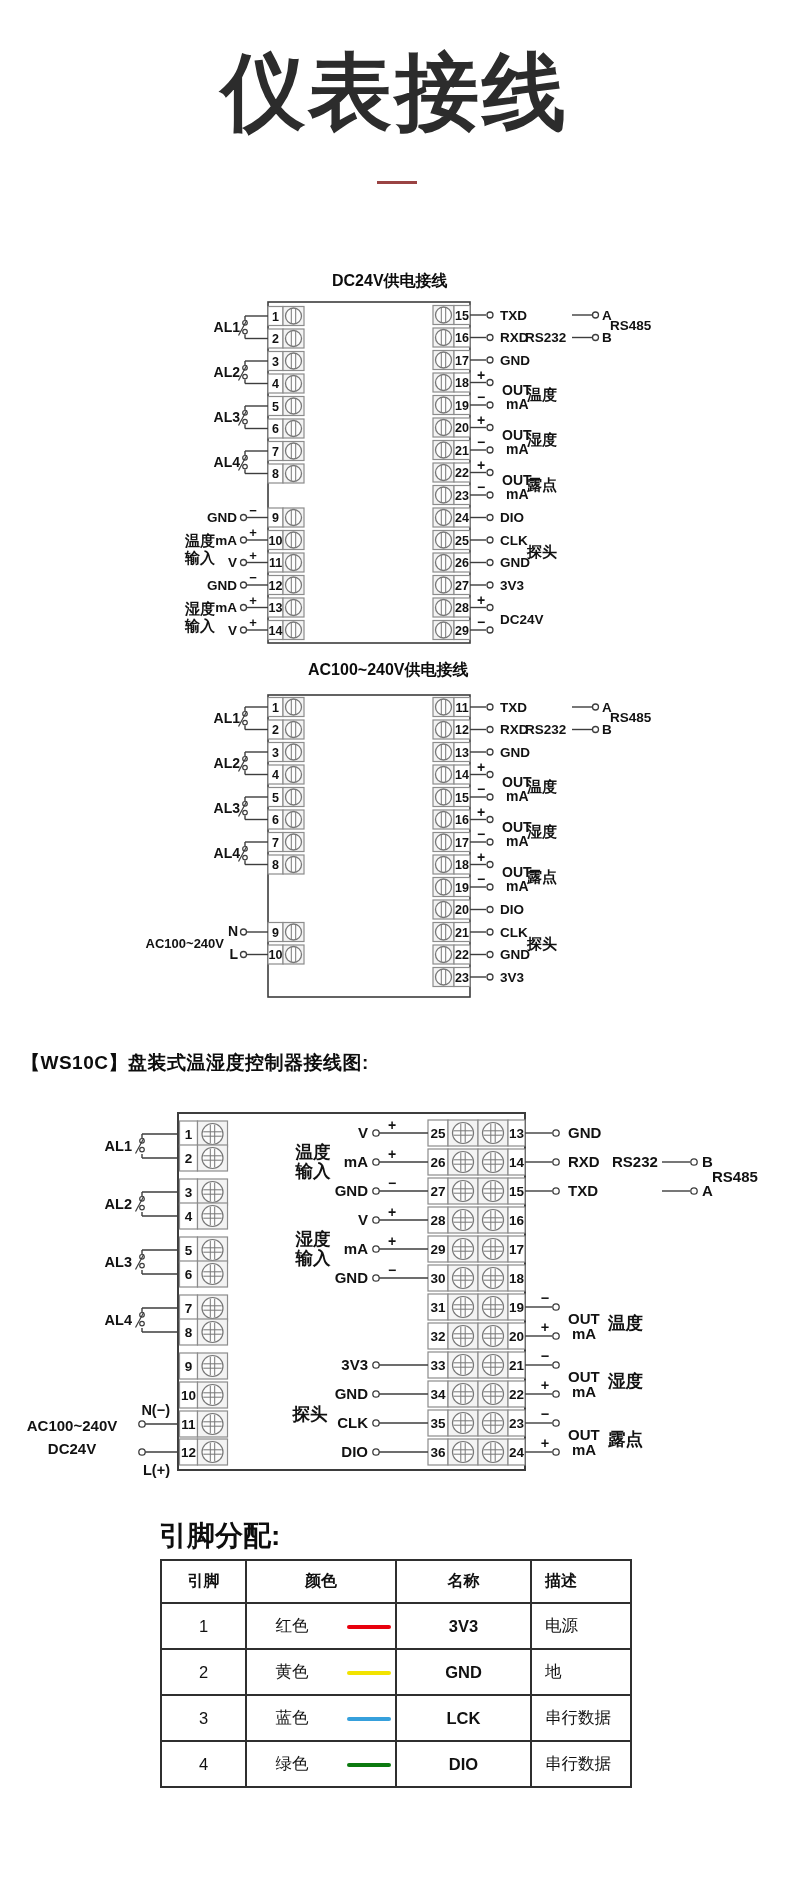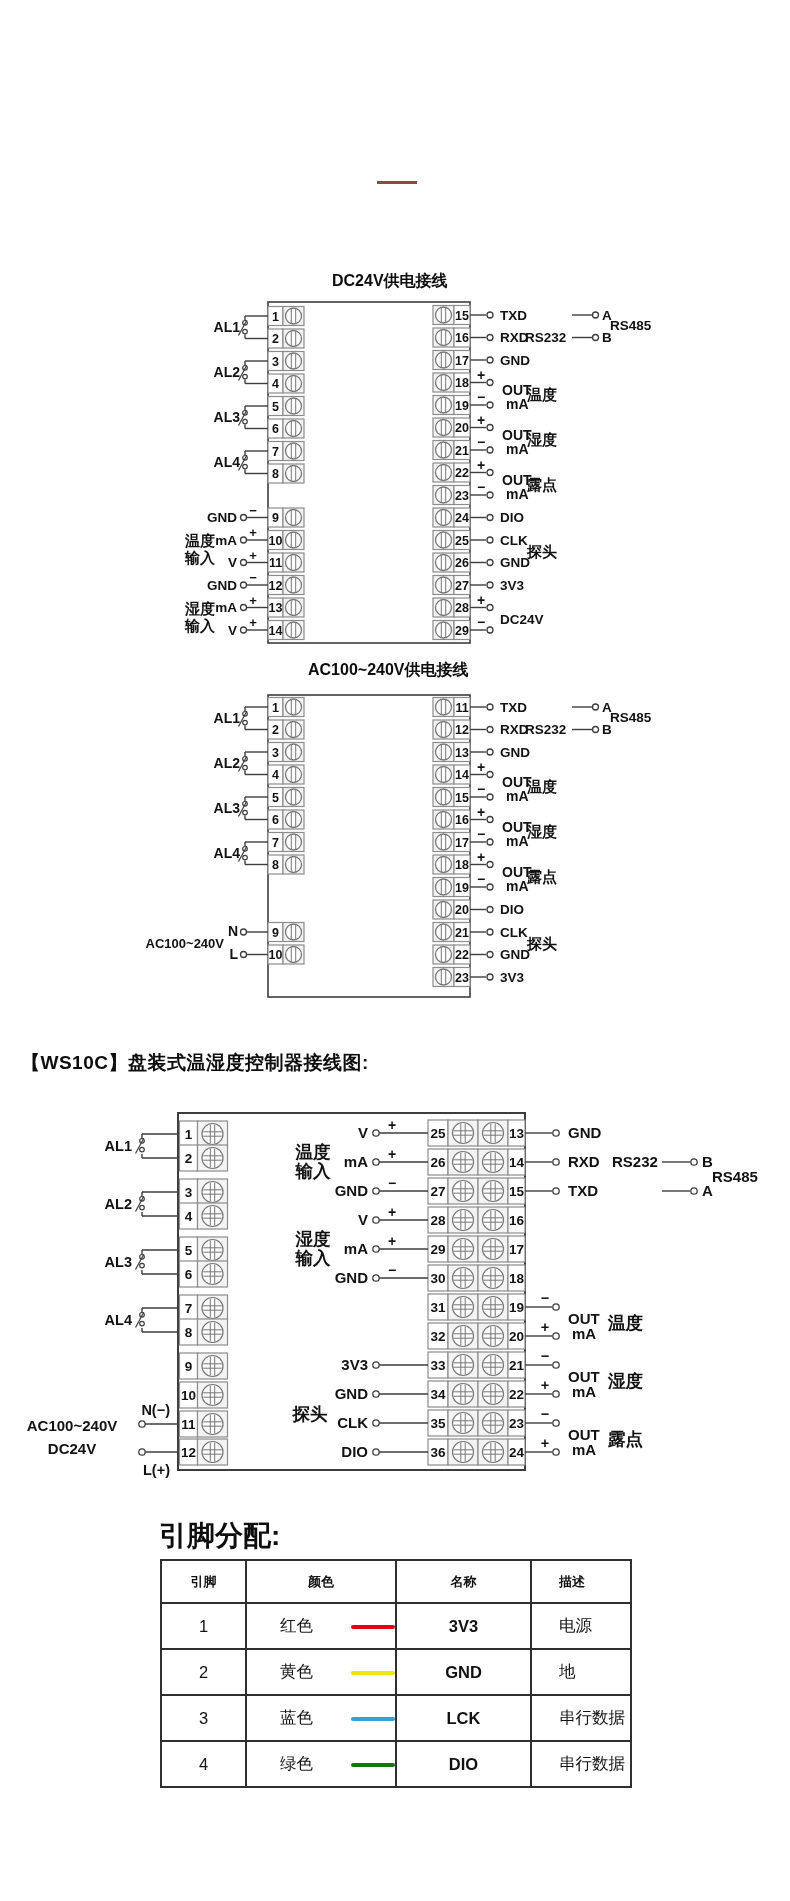--- a/index.html
+++ b/index.html
@@ -14,34 +14,35 @@
   #sec2{top:1050px}
   .diagram-title{position:absolute;font-size:16px;font-weight:700;color:#0d0d0d}
   #dt1{top:271px;left:332px}
   #dt2{top:660px;left:308px}
   .diag{position:absolute;left:0;overflow:visible}
   .diag text{font-family:"Liberation Sans","DejaVu Sans",sans-serif;fill:#121212;font-weight:700}
   .pin-table-heading{position:absolute;top:1517px;left:159px;font-size:28px;font-weight:700;color:#0d0d0d}
   .pin-table{position:absolute;top:1559px;left:160px;border-collapse:collapse;table-layout:fixed;width:470px}
   .pin-table th,.pin-table td{border:2px solid #2f2f2f;text-align:center;color:#111;
     font-size:16.5px;height:46px;padding:0;font-weight:400}
-  .pin-table th{font-weight:700;font-size:13px;height:43px}
-  .pin-table th.desc,.pin-table td.desc{text-align:left;padding-left:27px}
-  .pin-table td.colorcell{text-align:right;padding-left:24px}
+  .pin-table th{font-weight:700;font-size:16px;height:43px}
+  .pin-table th.desc,.pin-table td.desc{text-align:left;padding-left:13px}
+  .pin-table td.colorcell{text-align:center;padding-left:24px}
   .pin-table td.namecell{font-weight:700}
   .swatch{display:inline-block;width:44px;height:4px;border-radius:2px;vertical-align:2px;margin-left:38px}
   .notes{position:absolute;top:1819px;left:14px;width:766px;font-size:15.5px;font-weight:700;
     color:#141414;line-height:30px}
   .notes .l2{padding-left:17px}
 </style>
 </head>
 <body>
 
 <div class="page">
 
+  <h1 class="main-title">仪表接线</h1>
   <div class="title-underline" style="background: rgb(154, 67, 67);"></div>
 
 
   <div class="diagram-title" id="dt1">DC24V供电接线</div>
   <svg id="d1" class="diag" width="790" height="360" viewBox="0 295 790 360" style="top:295px">
       <rect x="268" y="302" width="202" height="341" fill="none" stroke="#3d3d3d" stroke-width="1.6"></rect>
       <g>
         <rect x="268" y="306.5" width="15" height="19" fill="#fff" stroke="#8c8c8c" stroke-width="1.2"></rect>
         <rect x="283" y="306.5" width="21" height="19" fill="#f3f3f3" stroke="#8c8c8c" stroke-width="1.2"></rect>
         <circle cx="293.5" cy="316" r="8" fill="#fdfdfd" stroke="#777" stroke-width="1.3"></circle>

